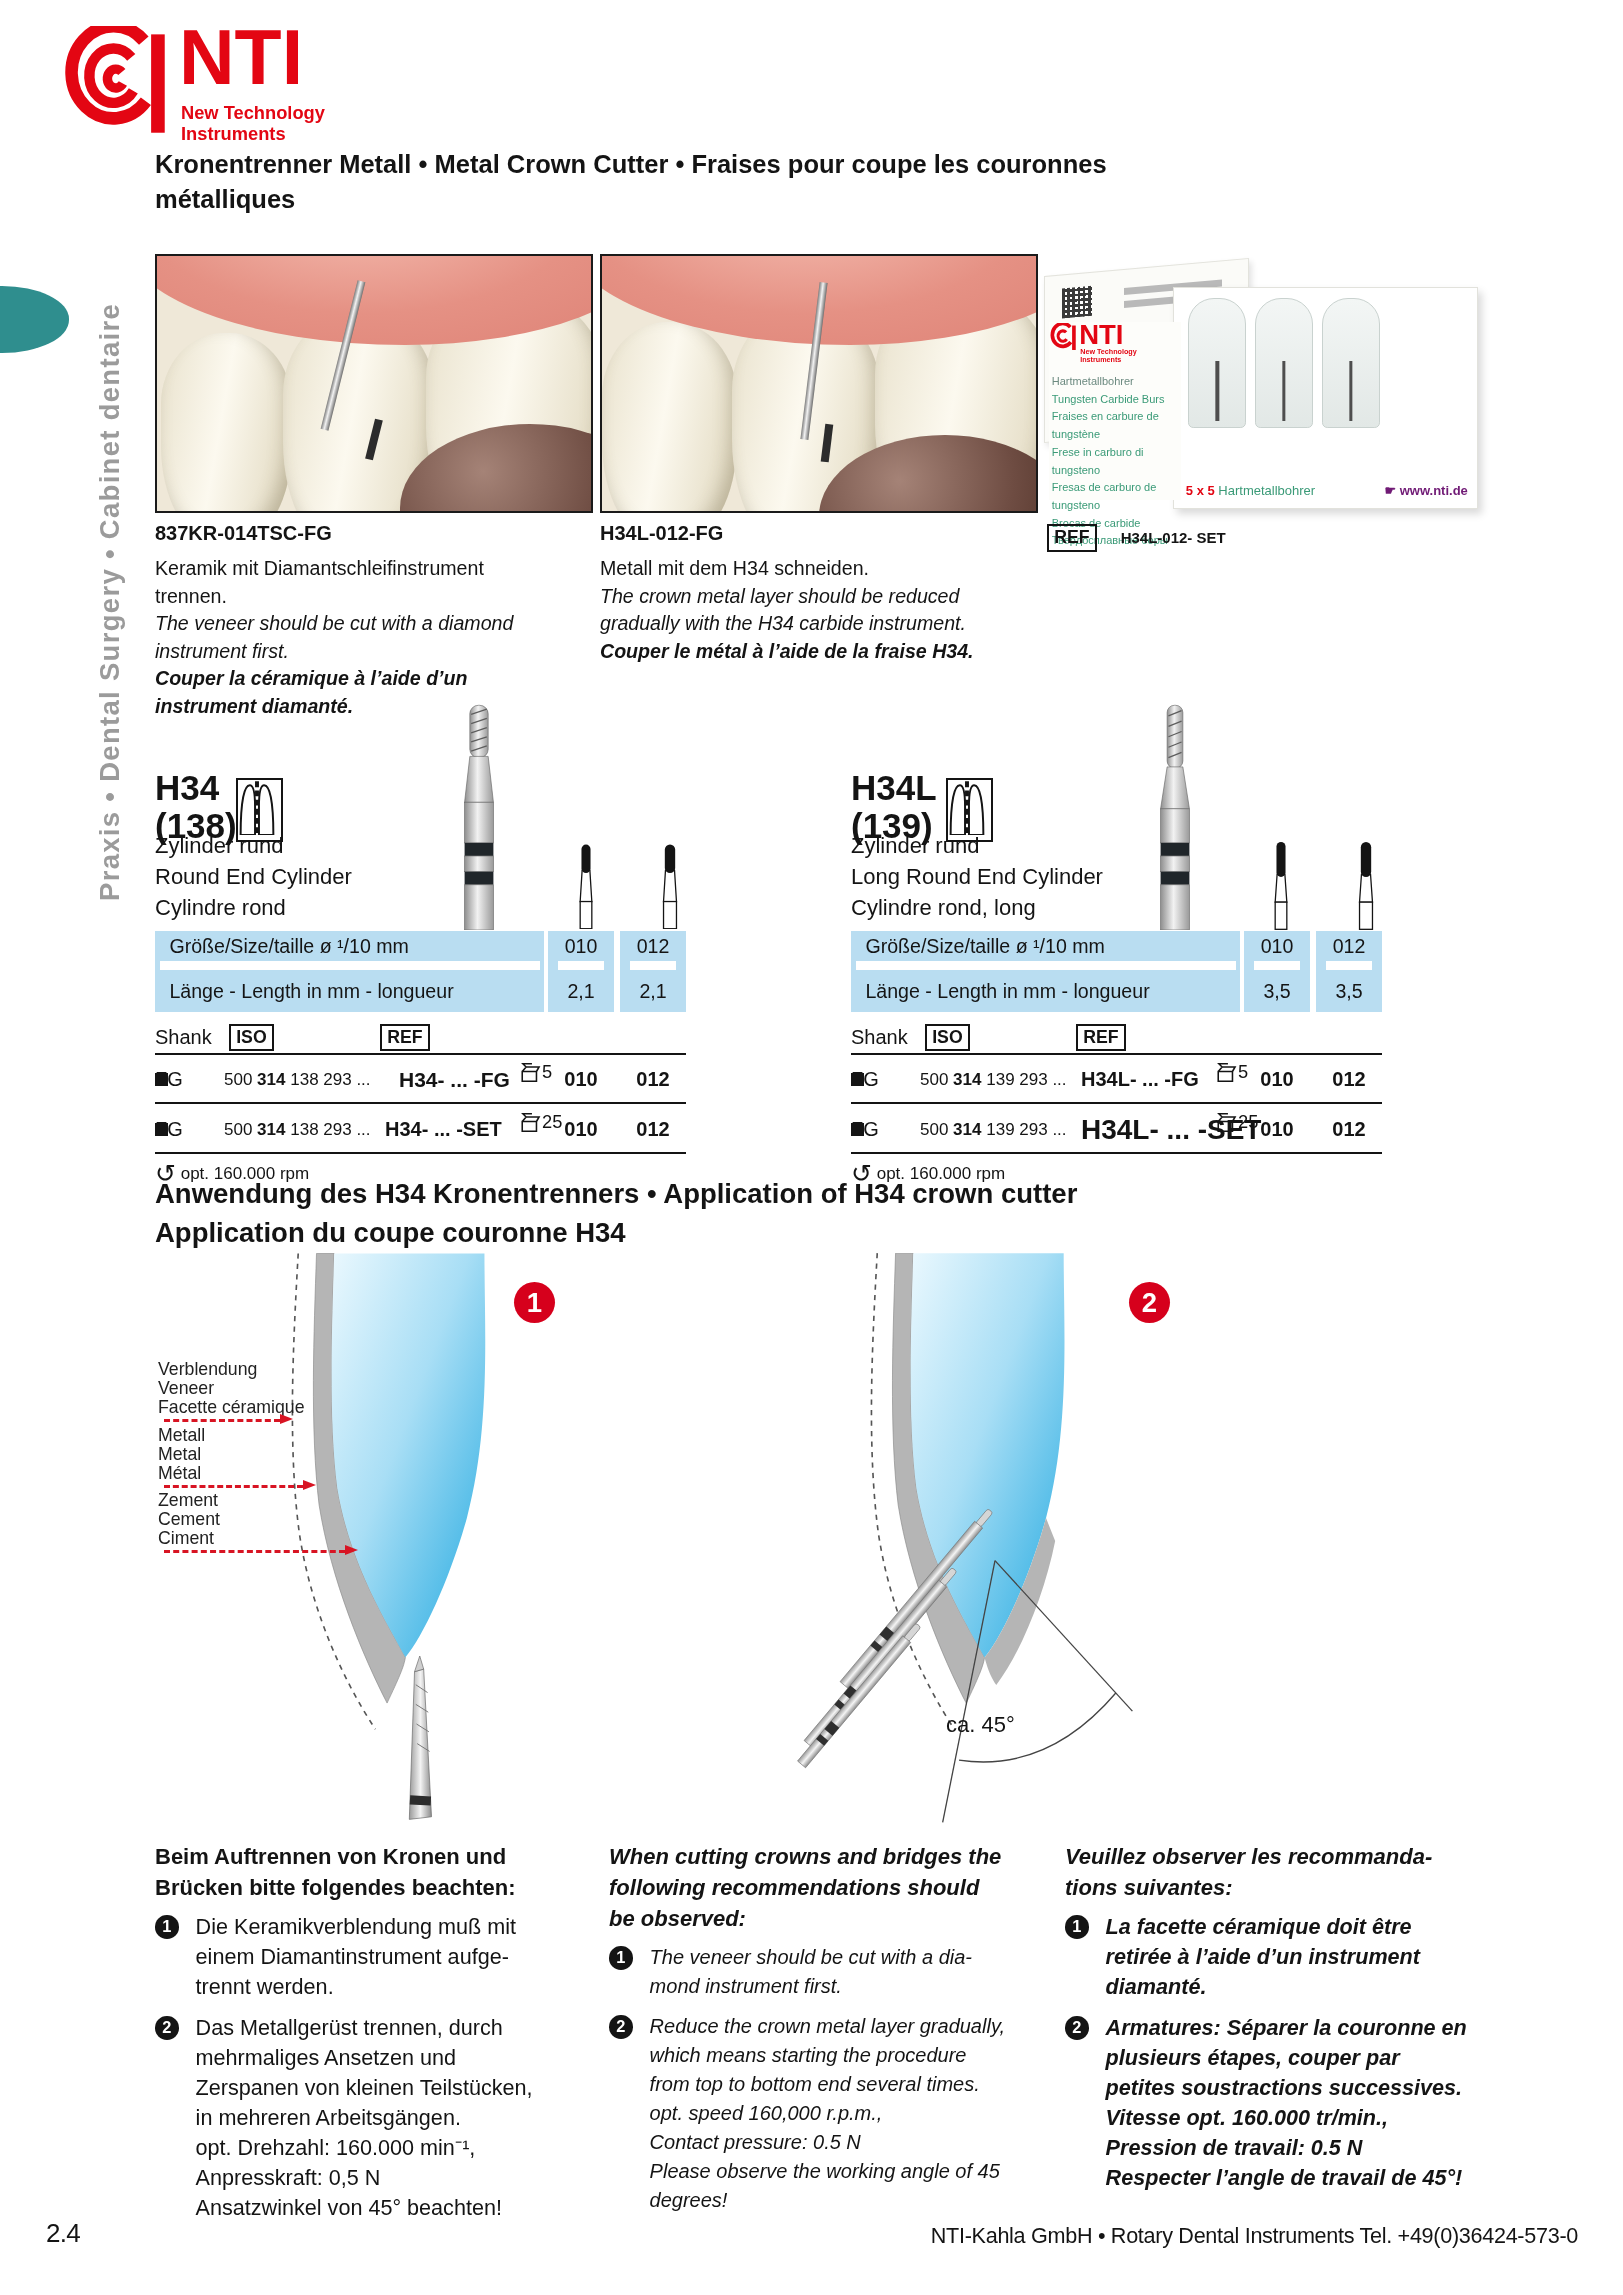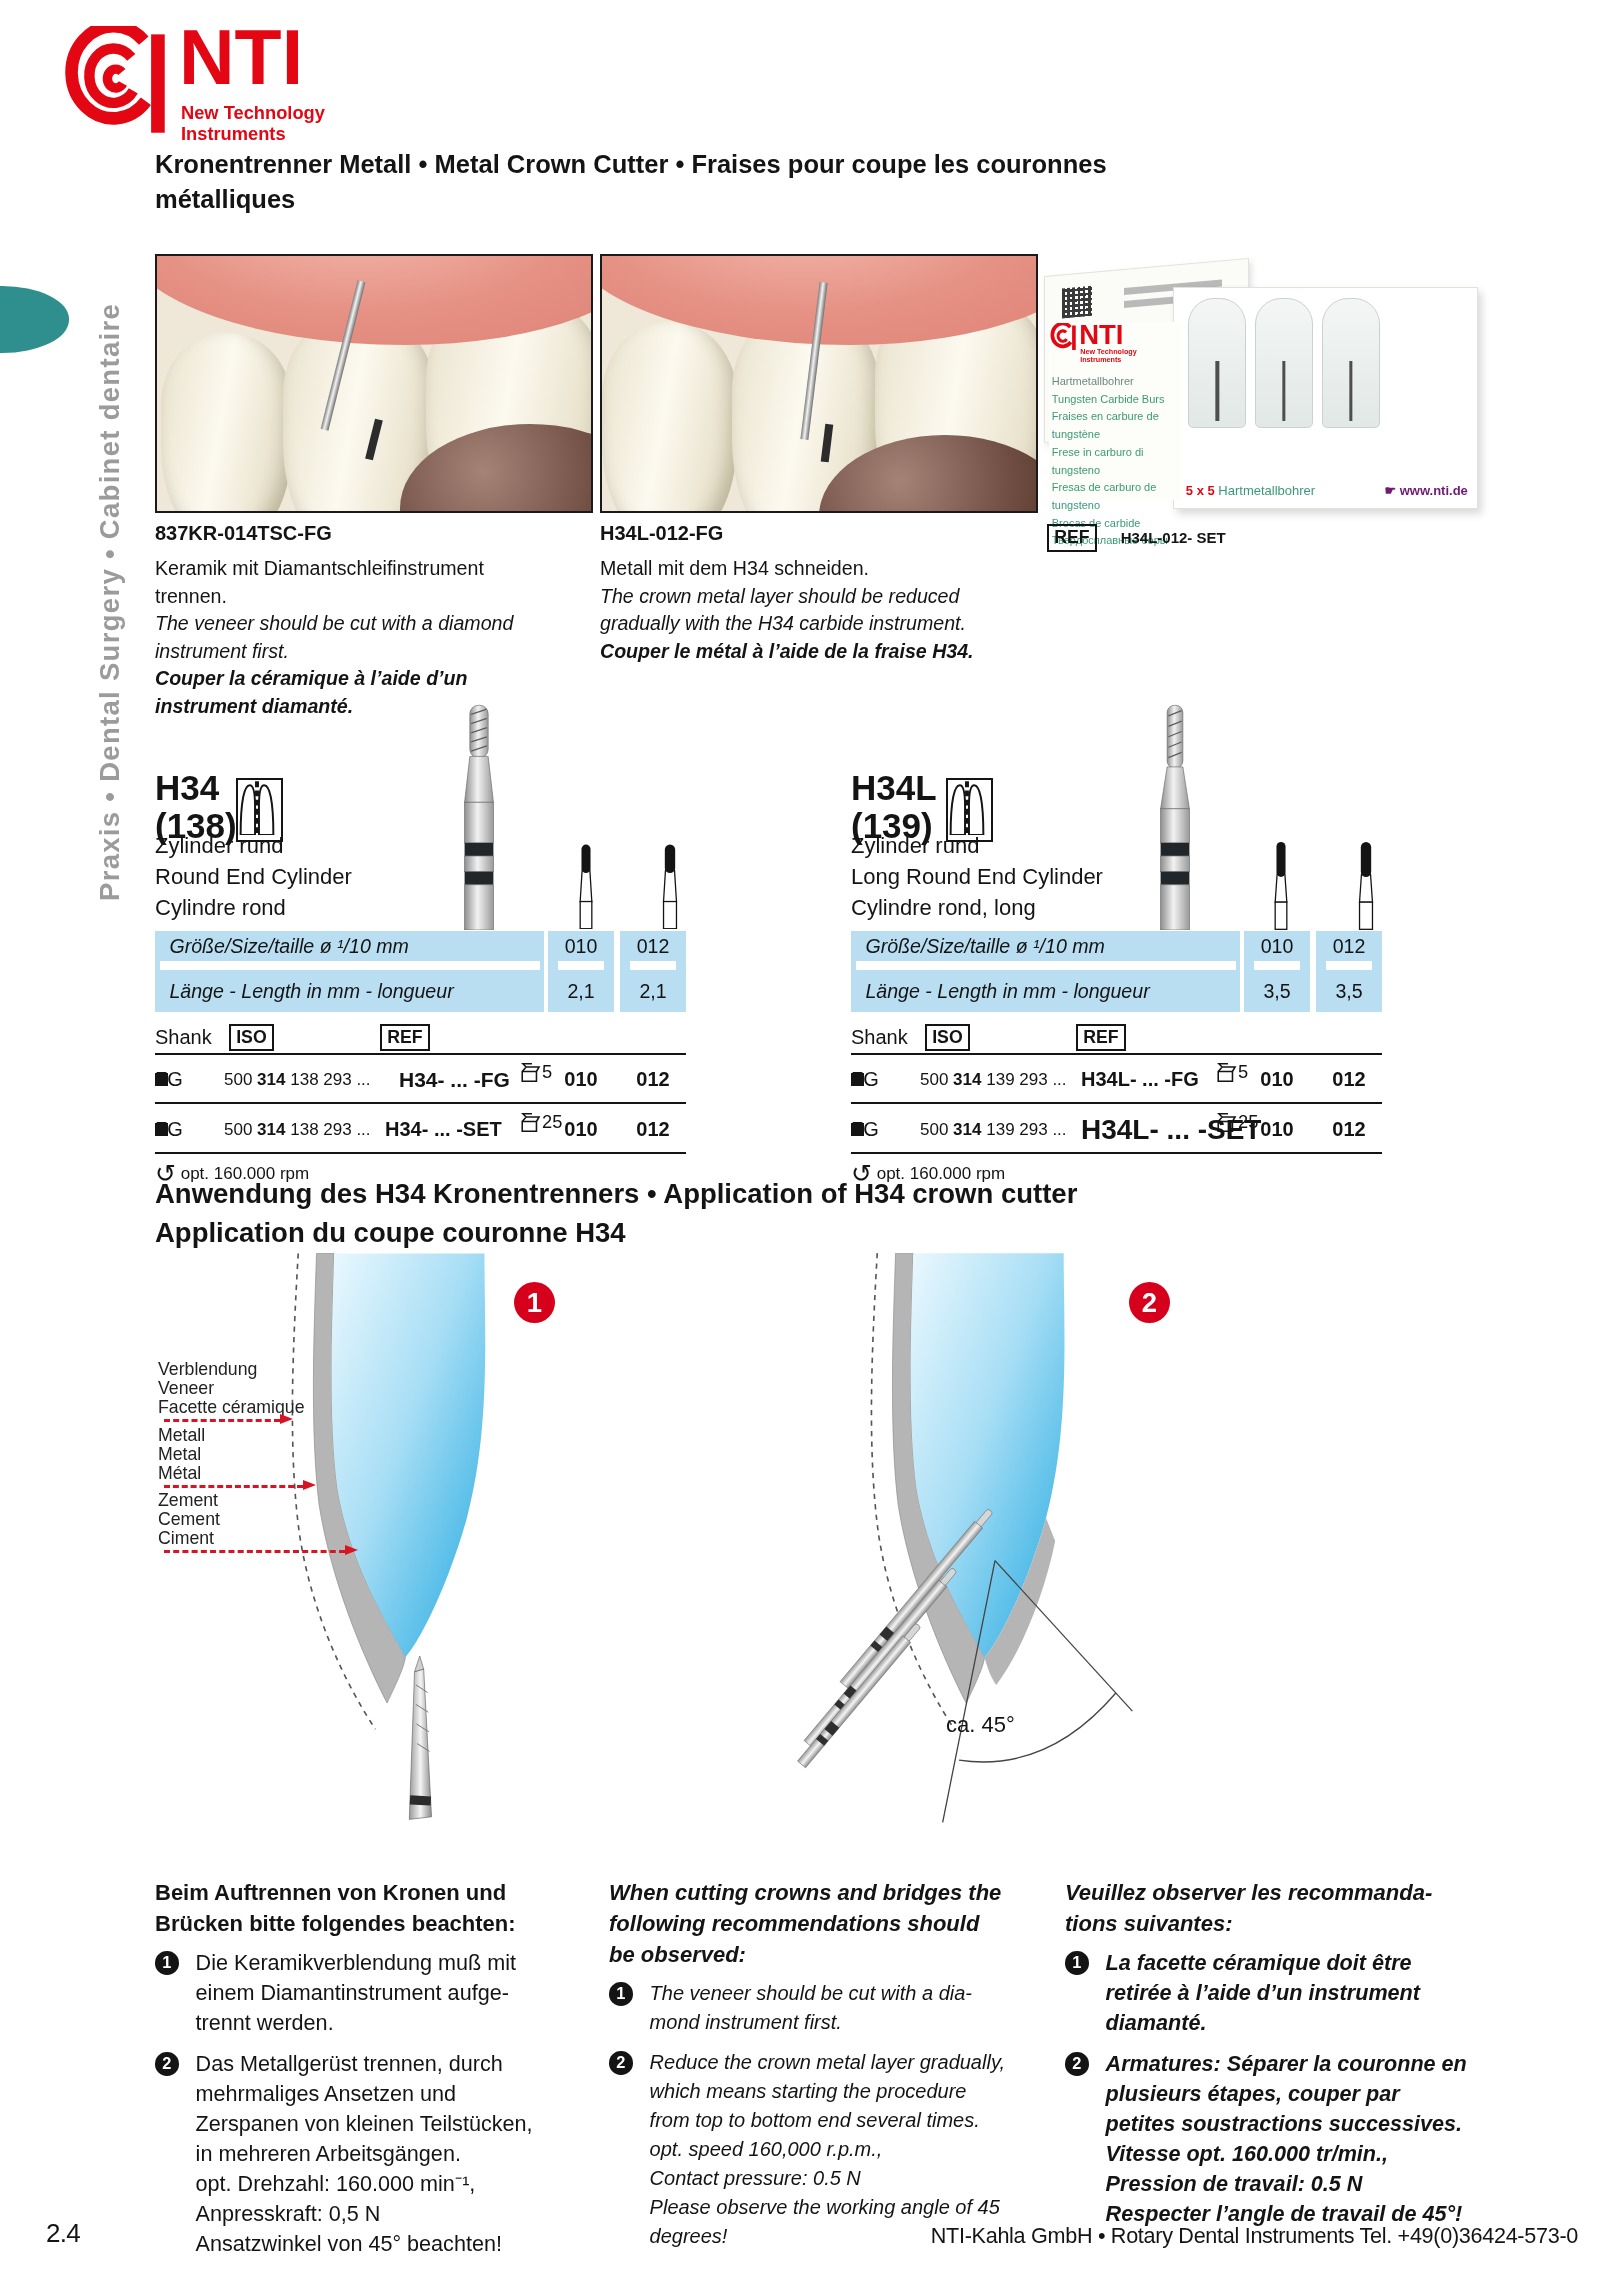--- a/index.html
+++ b/index.html
@@ -46,21 +46,21 @@
            background:linear-gradient(#f3f6f5,#e2e8e6);border:1.3px solid #c9d2cf;
            border-radius:26px 26px 5.2px 5.2px;}
   .blister .rod{position:absolute;left:50%;bottom:6.5px;width:3.3px;height:60px;background:#4e4e4e;
                 transform:translateX(-50%);}
   .pkg-panel{position:absolute;left:5.2px;top:63px;width:132px;height:178px;background:#fdfdfa;}
   .pkg-lines{font-size:11px;line-height:17.7px;color:#3a9a77;}
 
   
   .ptable{position:absolute;width:531px;height:281px;font-size:19.6px;color:#141414;}
   .bluecell{position:absolute;top:0;height:81px;background:#b9ddf1;}
-  .lblcell{left:0;width:389px;font-style:italic;}
+  .lblcell{left:0;width:389px;}
   .c1{left:393px;width:66px;}
   .c2{left:465px;width:66px;}
   .srow{position:absolute;top:0;height:30px;line-height:31px;left:0;right:0;}
   .stripe{position:absolute;top:30px;height:8.5px;background:#ffffff;}
   .lrow{position:absolute;top:39px;height:54px;line-height:42px;left:0;right:0;}
   .ctr{text-align:center;}
   .boxlbl{display:inline-block;border:2px solid #141414;padding:0 5.2px;font-weight:700;
           font-size:17.7px;line-height:23.6px;}
   .rule{position:absolute;left:0;width:531px;height:2px;background:#141414;}
   .drow{position:absolute;left:0;width:531px;height:41px;line-height:41px;}
@@ -70,21 +70,21 @@
   
   .badge{position:absolute;width:41px;height:41px;border-radius:50%;background:#d6001c;
          color:#fff;font-weight:700;font-size:27.5px;line-height:41px;text-align:center;}
   .dlabel{position:absolute;font-size:17.7px;line-height:19px;color:#222;}
   .arrow{position:absolute;height:0;border-top:3.9px dashed #d81423;}
   .arrow .head{position:absolute;right:-13px;top:-7.9px;width:0;height:0;
                border-left:13px solid #d81423;border-top:5.9px solid transparent;
                border-bottom:5.9px solid transparent;}
 
   
-  .notecol{position:absolute;font-size:21.6px;line-height:30px;margin-top:36px;}
+  .notecol{position:absolute;font-size:21.6px;line-height:30px;}
   .notehead{font-size:22px;line-height:31px;margin-bottom:9.2px;}
   .noteitem{display:flex;gap:17px;margin-bottom:10.5px;}
   .nbadge{flex:0 0 23.6px;width:23.6px;height:23.6px;border-radius:50%;background:#141414;color:#fff;
           font-size:16.4px;font-weight:700;line-height:23.6px;text-align:center;margin-top:3.3px;
           font-style:normal;}
 </style>
 </head>
 <body>
 
 <div class="page">

